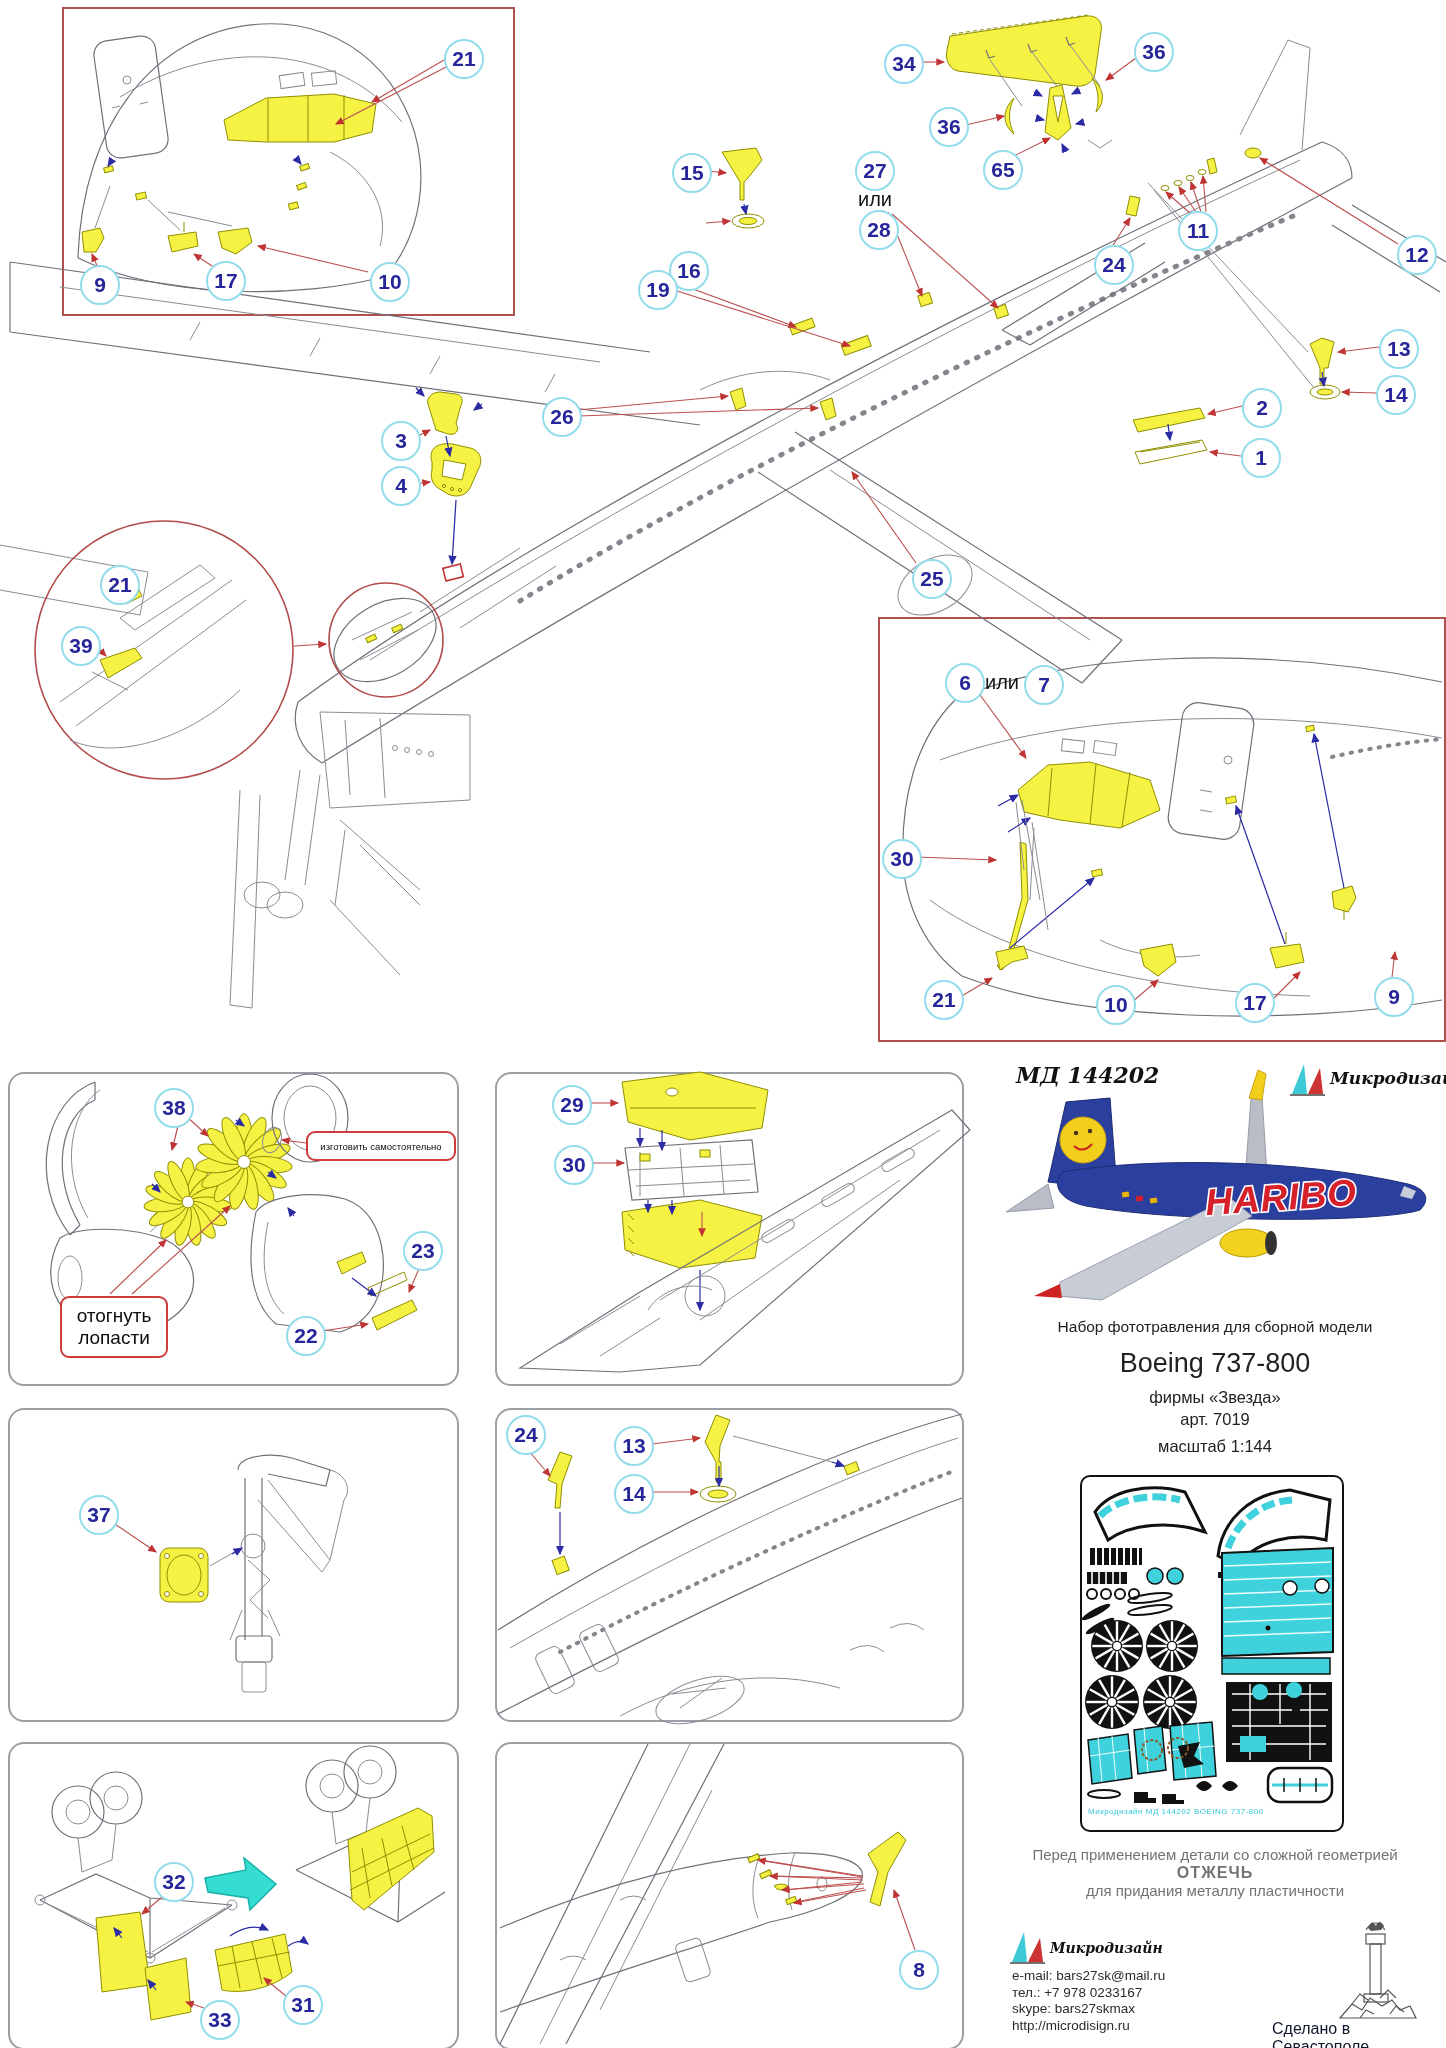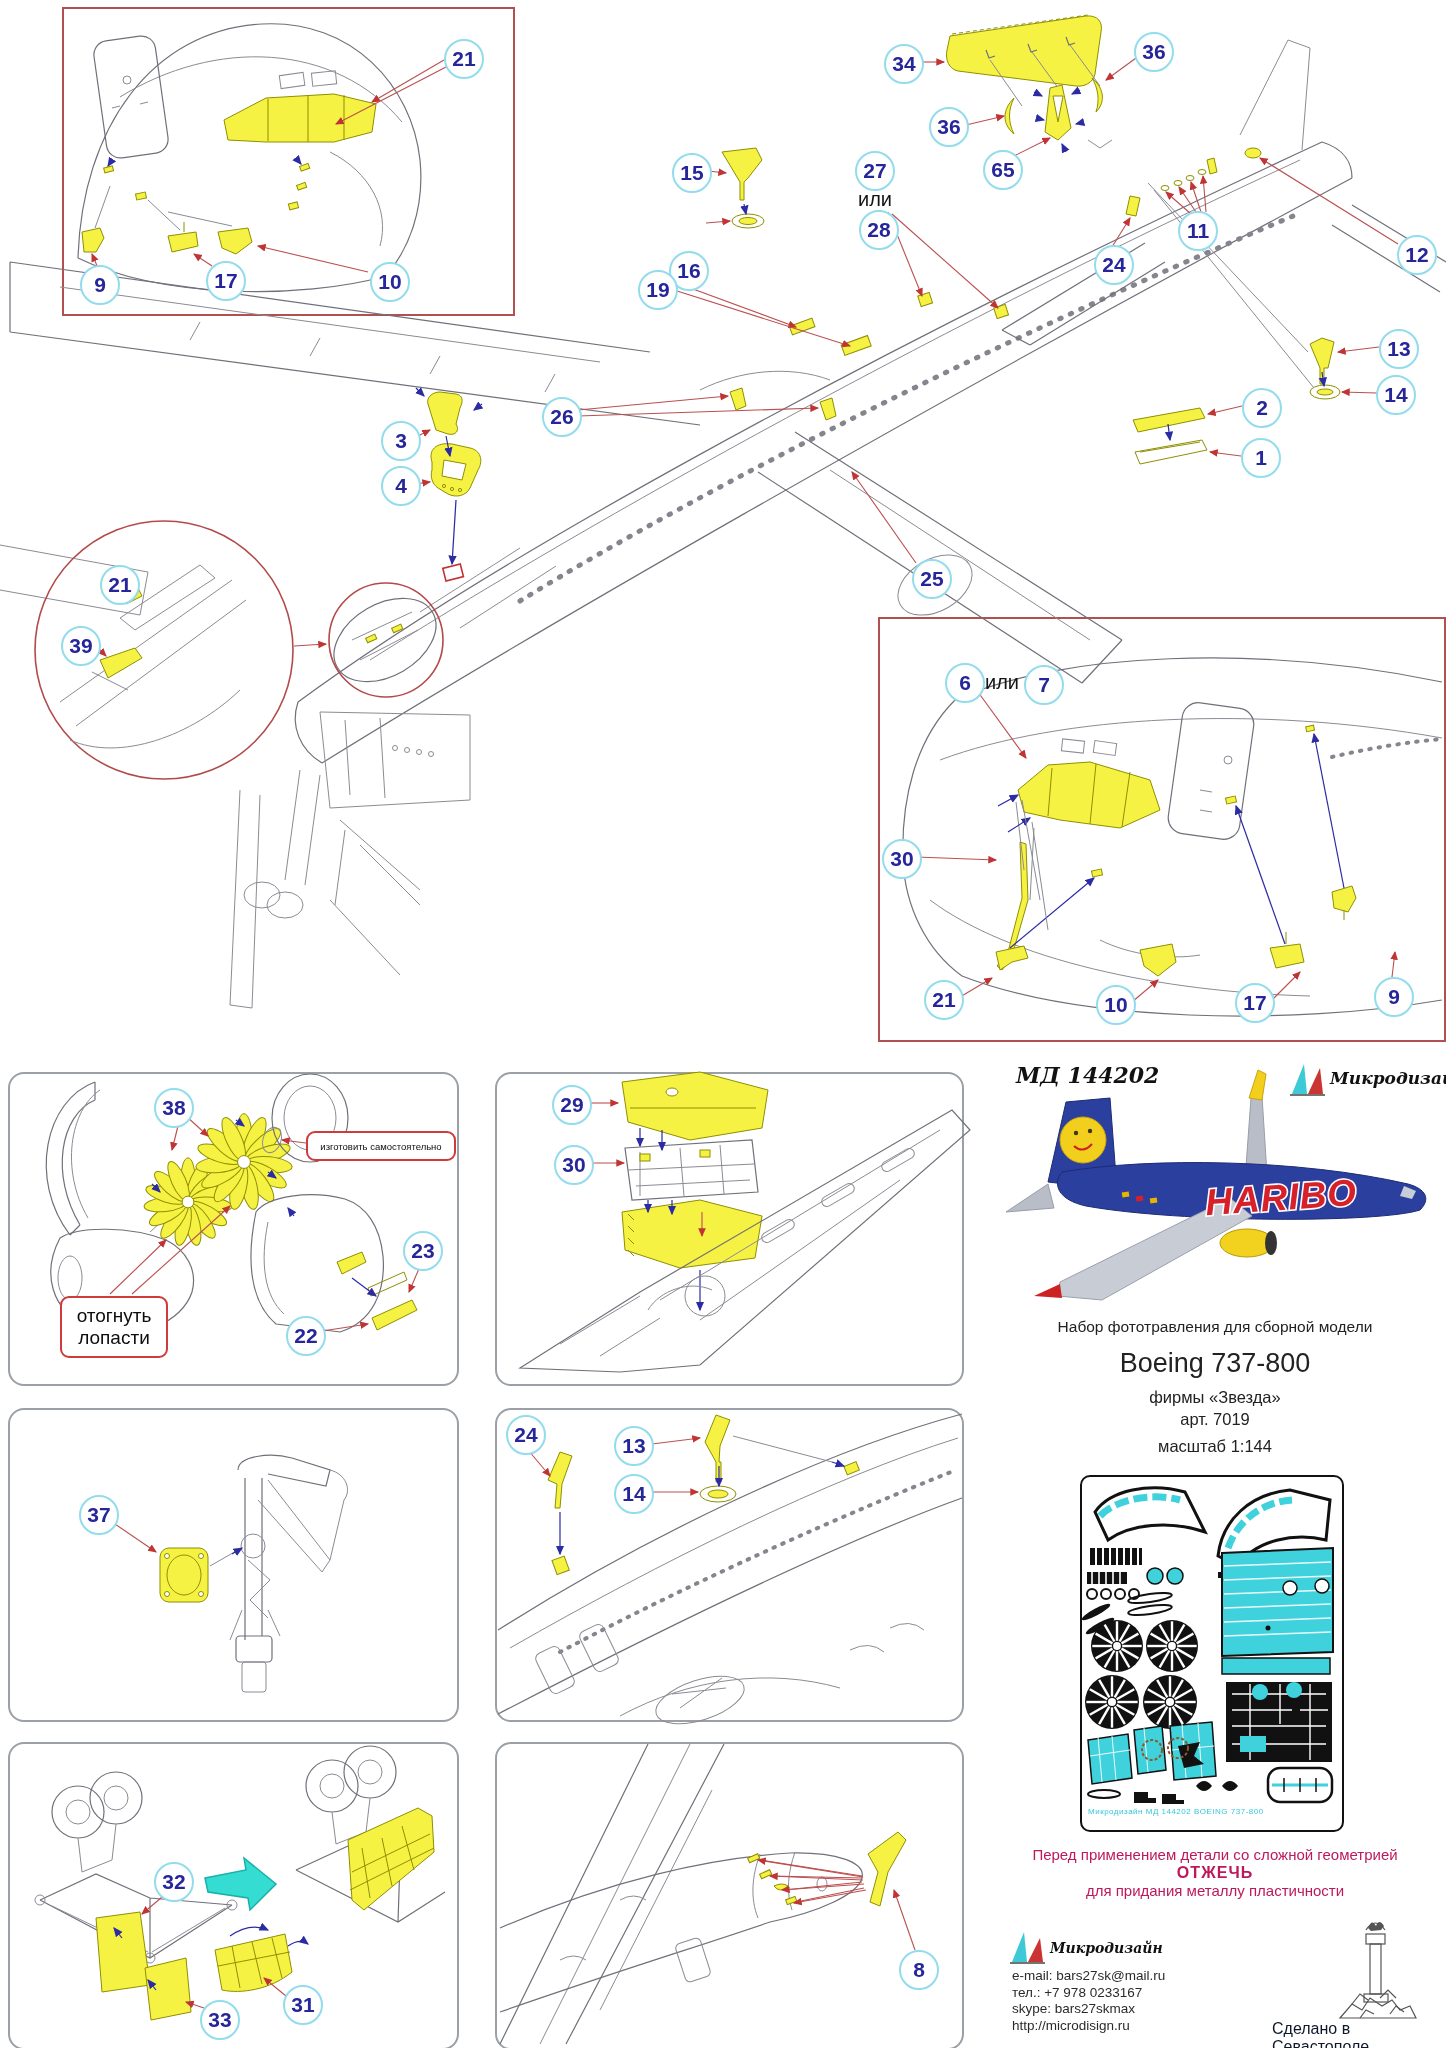--- a/index.html
+++ b/index.html
@@ -21,21 +21,21 @@
   .ilabel{position:absolute;transform:translate(-50%,-50%);color:#151515;font-size:20px;z-index:30;}
   .notebox{position:absolute;border:2px solid #cf3a3a;border-radius:9px;background:#fff;
            color:#0d0d0d;text-align:center;z-index:30;display:flex;align-items:center;justify-content:center;}
   .redbox{position:absolute;border:2px solid #b24f4f;z-index:4;}
   .graybox{position:absolute;border:2px solid #9aa0a5;border-radius:16px;z-index:4;}
   .fretbox{position:absolute;border:2.5px solid #111;border-radius:10px;z-index:9;background:#fff;}
   .rp{position:absolute;z-index:25;color:#222;}
   .rp-center{left:990px;width:450px;text-align:center;}
   .code{font-family:"DejaVu Serif",serif;font-style:italic;font-weight:bold;font-size:22px;color:#111;}
   .brandname{font-family:"DejaVu Serif",serif;font-style:italic;font-weight:bold;color:#111;}
-  .warn{color:#be185d;}
+  .warn{color:#737373;}
   .contact-line{font-size:13.5px;line-height:16.5px;color:#2b2b2b;}
 </style>
 </head>
 <body>
 
 <div class="sheet">
 
   <div class="redbox" style="left:62px;top:7px;width:449px;height:305px;"></div>
   <div class="redbox" style="left:878px;top:617px;width:564px;height:421px;"></div>
   <div class="graybox" style="left:8px;top:1072px;width:447px;height:310px;"></div>

